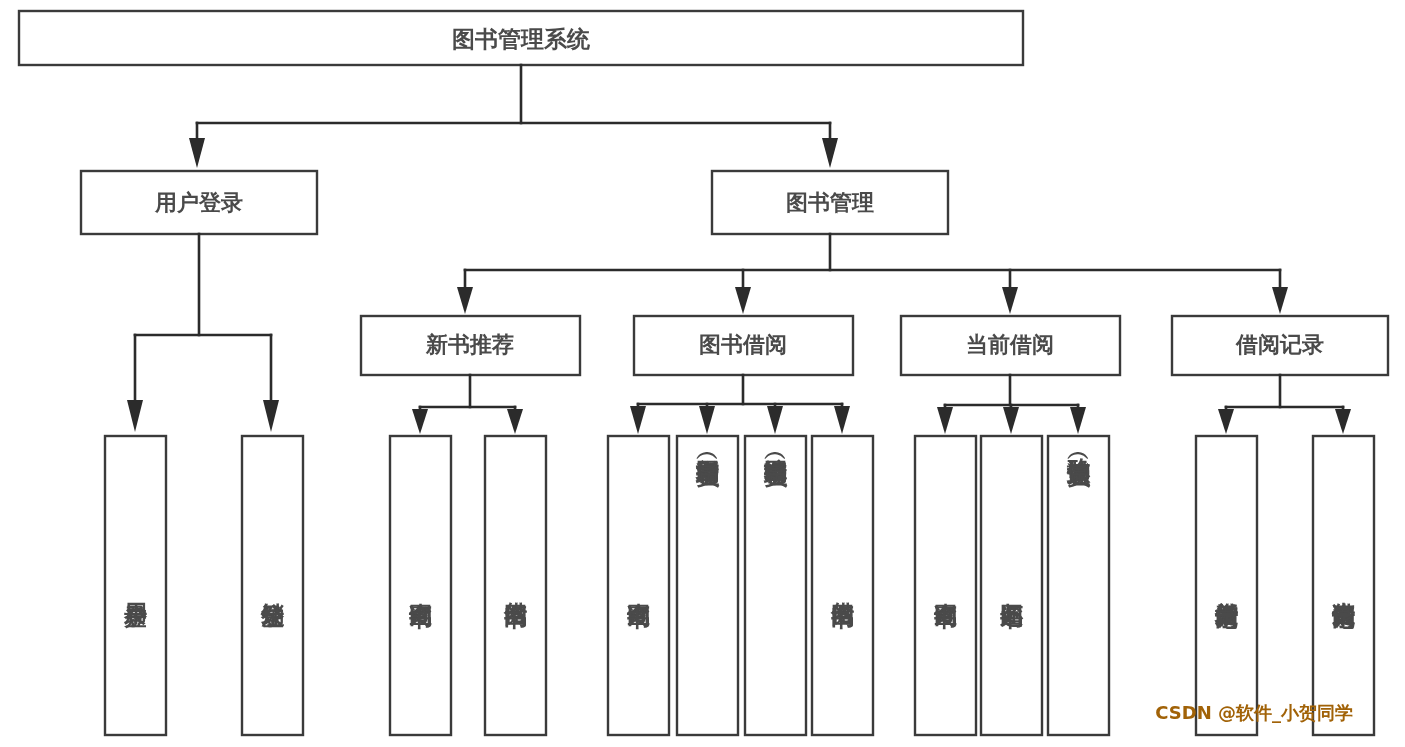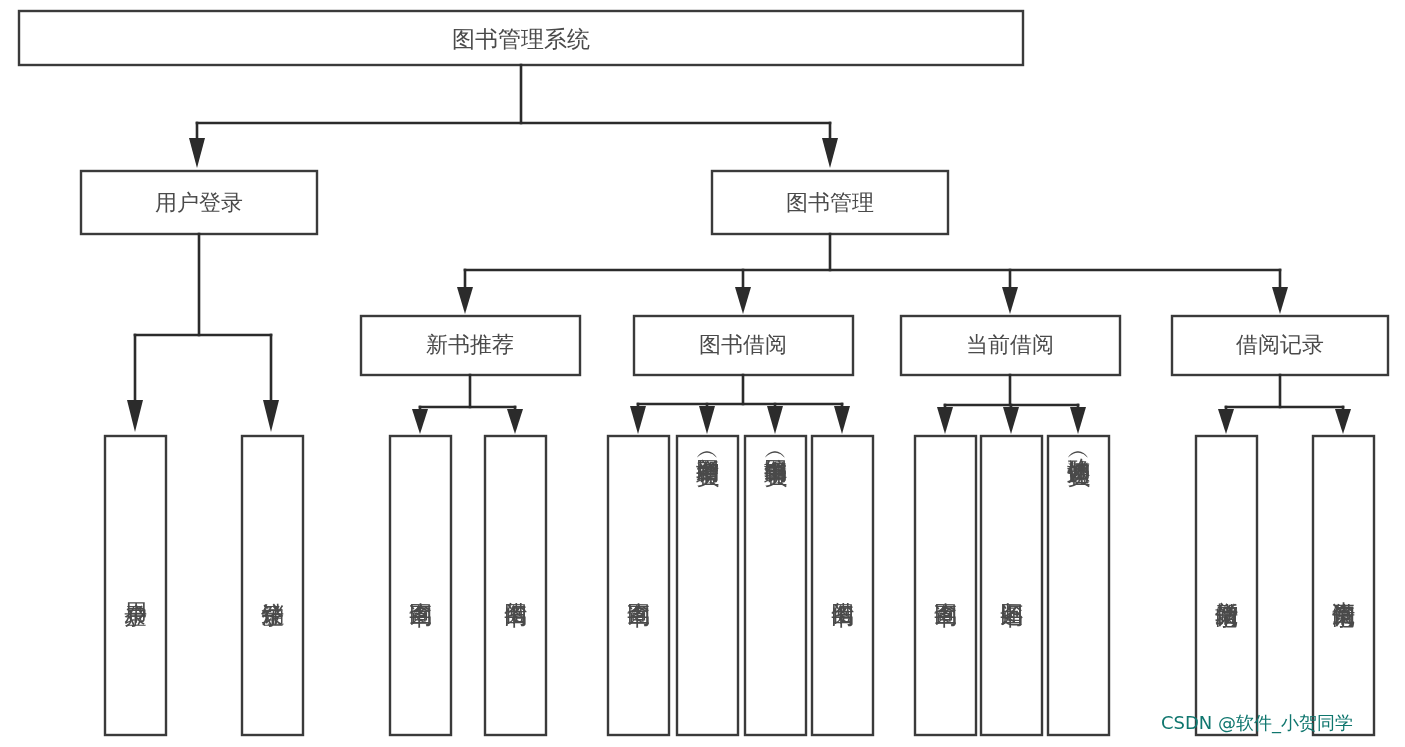--- a/index.html
+++ b/index.html
@@ -11,20 +11,21 @@
     width: 1405px;
     height: 747px;
     font-family: "DejaVu Sans", "Liberation Sans", sans-serif;
     overflow: hidden;
   }
   #diagram-root {
     position: relative;
     width: 1361px;
     height: 747px;
     background: #ffffff;
+    font-weight: bold;
   }
   svg.diagram-svg {
     position: absolute;
     top: 0;
     left: 0;
     width: 1405px;
     height: 747px;
   }
   .node-box {
     fill: #ffffff;
@@ -67,24 +68,24 @@
     font-family: "DejaVu Sans", "Liberation Sans", sans-serif;
     font-size: 23px;
     color: #4a4a4a;
     letter-spacing: 1px;
     line-height: 1.02;
     text-align: center;
   }
   .watermark {
     position: absolute;
     right: 8px;
-    bottom: 12px;
+    bottom: 22px;
     font-family: "DejaVu Sans", "Liberation Sans", sans-serif;
     font-size: 18px;
-    color: #0f766e;
+    color: #a16207;
     white-space: nowrap;
     pointer-events: none;
   }
 </style>
 </head>
 <body>
 
 <div id="diagram-root">
 
   <svg class="diagram-svg" viewBox="0 0 1405 747">

